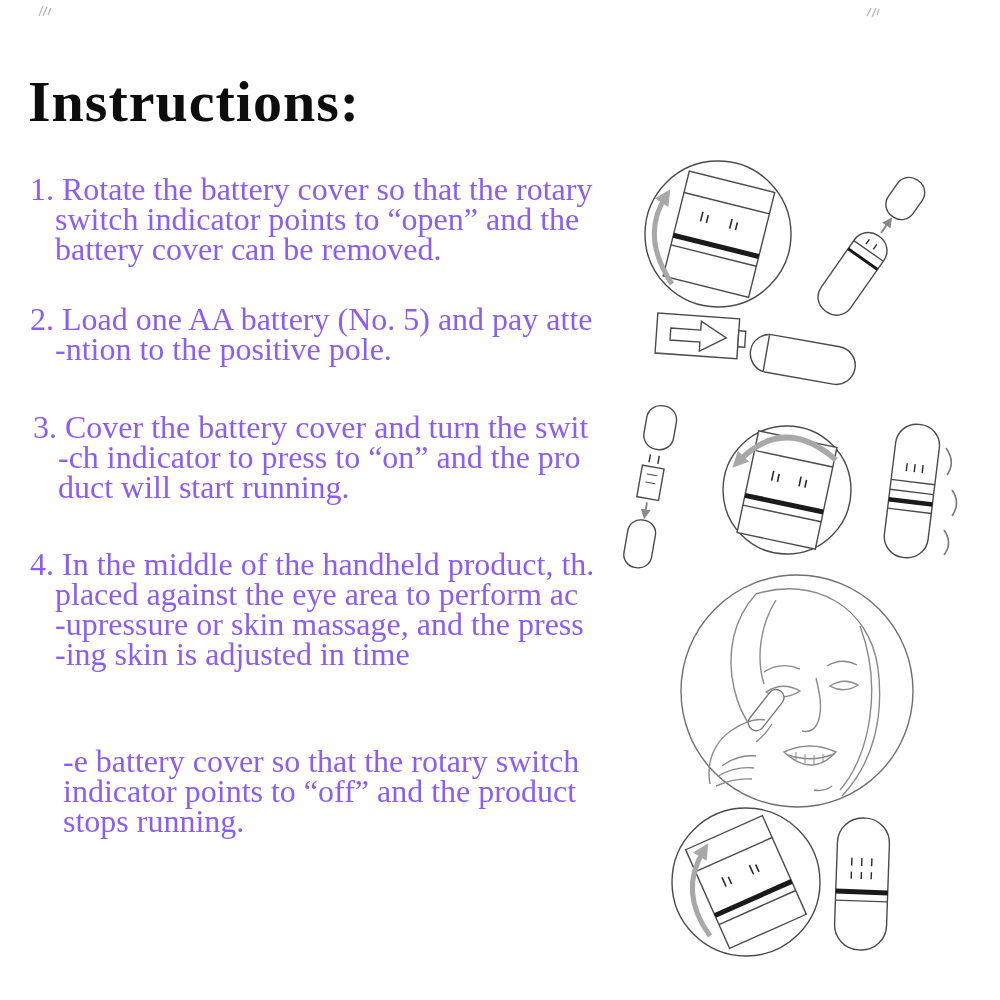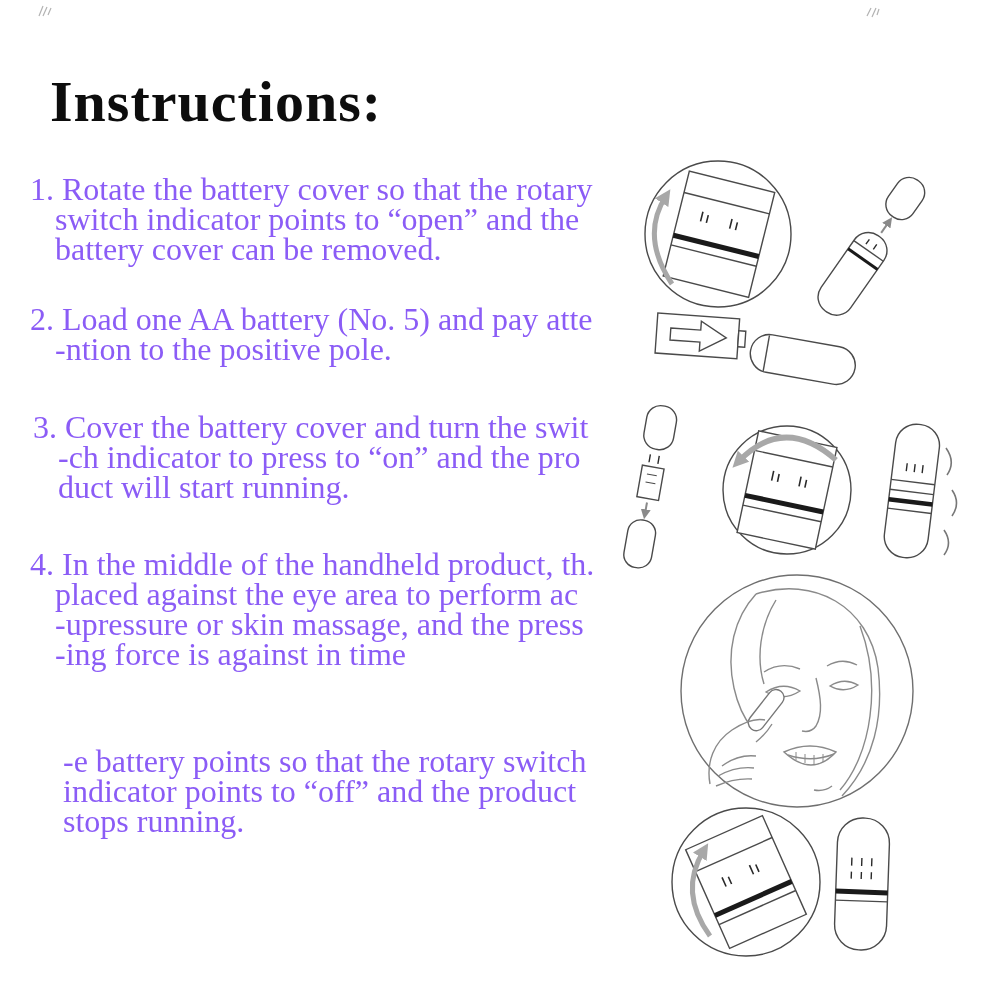--- a/index.html
+++ b/index.html
@@ -2,21 +2,21 @@
 <html><head>
 <meta charset="utf-8">
 <style>
   html,body{margin:0;padding:0;background:#e9e9e9;}
   .page{
     position:relative;width:1000px;height:1000px;background:#ffffff;
     font-family:"Liberation Serif","DejaVu Serif",serif;color:#111;
     overflow:hidden;margin:0 auto;
   }
   .title{
-    position:absolute;left:50px;top:68px;margin:0;
+    position:absolute;left:28px;top:68px;margin:0;
     font-size:58px;font-weight:bold;letter-spacing:1px;color:#0d0d0d;
   }
   .step{position:absolute;font-size:32px;line-height:30px;color:#8b5cf6;}
   .step .cont{margin-left:25px;}
   .step1{left:30px;top:174px;}
   .step2{left:30px;top:304px;}
   .step3{left:33px;top:412px;}
   .step4{left:30px;top:549px;}
   .step5{left:38px;top:746px;}
   .illo{position:absolute;}
@@ -51,25 +51,25 @@
   <div class="step step3">
     <div class="line">3. Cover the battery cover and turn the swit</div>
     <div class="line cont">-ch indicator to press to “on” and the pro</div>
     <div class="line cont">duct will start running.</div>
   </div>
 
   <div class="step step4">
     <div class="line">4. In the middle of the handheld product, th.</div>
     <div class="line cont">placed against the eye area to perform ac</div>
     <div class="line cont">-upressure or skin massage, and the press</div>
-    <div class="line cont">-ing force is against in time</div>
+    <div class="line cont">-ing skin is adjusted in time</div>
   </div>
 
   <div class="step step5">
-    <div class="line cont">-e battery points so that the rotary switch</div>
+    <div class="line cont">-e battery cover so that the rotary switch</div>
     <div class="line cont">indicator points to “off” and the product</div>
     <div class="line cont">stops running.</div>
   </div>
 
   <div class="illo" style="left:620px;top:146px">
     <svg width="350" height="172" viewBox="0 0 350 172">
       <defs>
         <marker id="ah1" markerUnits="userSpaceOnUse" markerWidth="16" markerHeight="16" refX="8" refY="8" orient="auto">
           <path d="M0,0 L16,8 L0,16 z" fill="#a8a8a8"></path>
         </marker>

